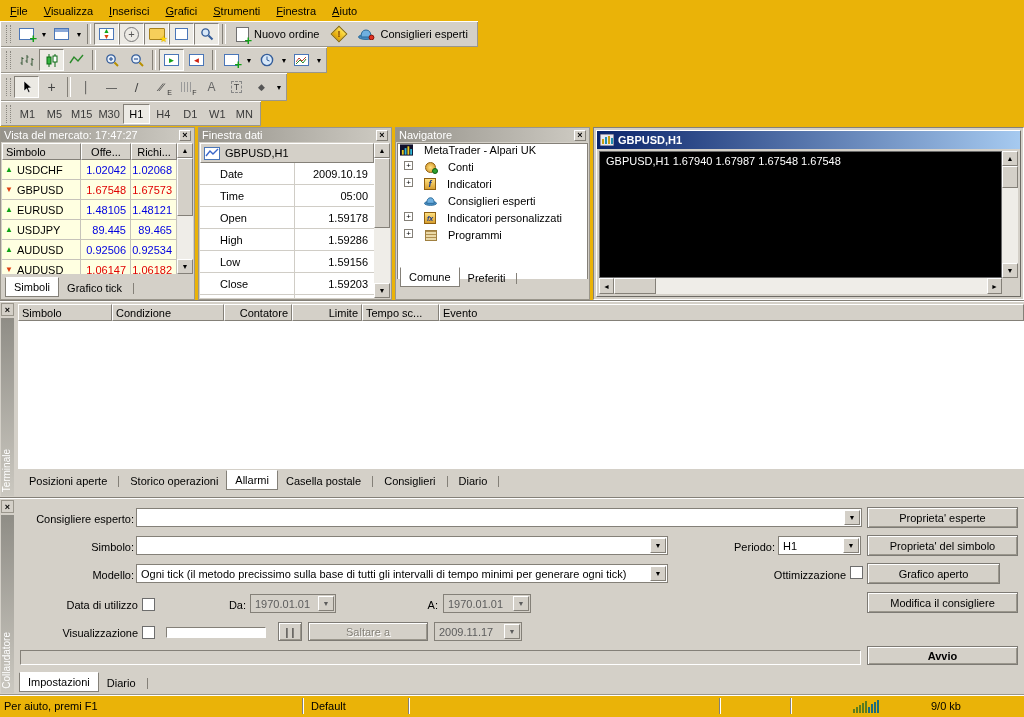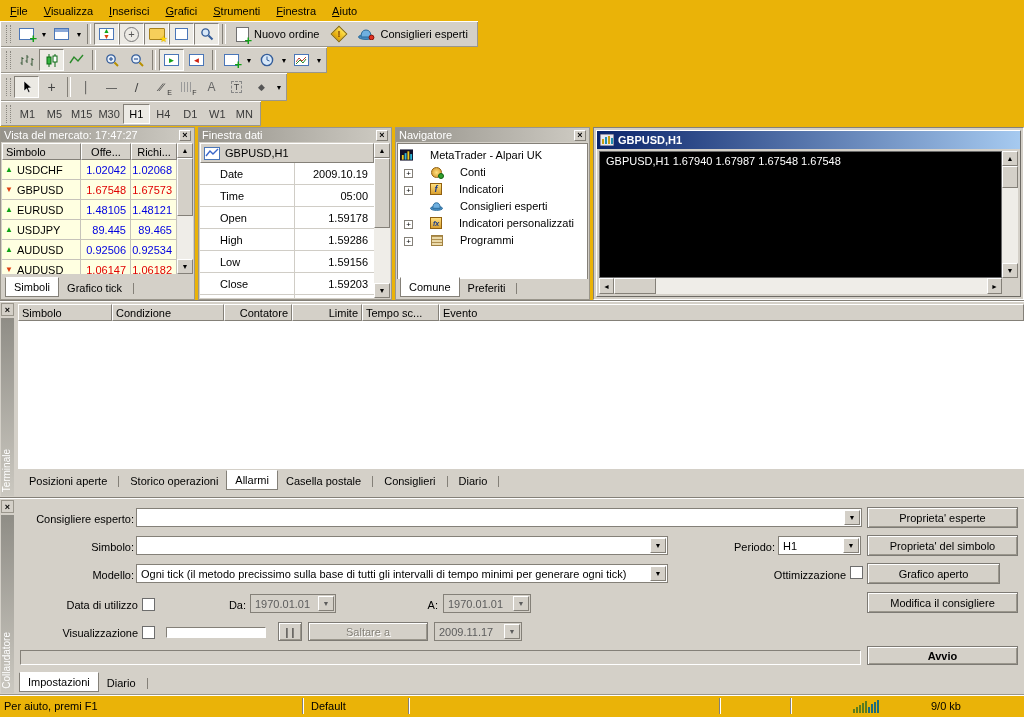--- a/index.html
+++ b/index.html
@@ -59,21 +59,21 @@
   .mwc.sym{width:79px;gap:4px}
   .mwc.px{width:50px;justify-content:flex-end;padding-right:4px}
   .mwrow.up .px{color:#0000e0}.mwrow.dn .px{color:#e00000}
   .arr{font-size:8px;line-height:8px}
   
   .dwrow{display:flex;height:21px;background:#fff;border-bottom:1px solid #d0cdc6;align-items:center}
   .dwl{width:95px;padding-left:20px;box-sizing:border-box;border-right:1px solid #d0cdc6;height:100%;display:flex;align-items:center}
   .dwv{flex:1;text-align:right;padding-right:6px}
   
   .navtree{position:absolute;left:1px;right:1px;top:15px;bottom:20px;background:#fff;overflow:hidden;border:1px solid #848078;border-bottom:none}
-  .trow{display:flex;align-items:flex-end;height:17px;gap:17px}
+  .trow{display:flex;align-items:flex-start;height:17px;gap:11px}
   .pbox{width:9px;height:9px;border:1px solid #848078;background:#fff;display:flex;align-items:center;justify-content:center;font-size:8px;line-height:7px;box-sizing:border-box;margin-left:6px}
   .pspacer{width:9px;margin-left:6px}
   .tico{width:13px;height:12px;display:inline-flex;align-items:center;justify-content:center;position:relative;box-sizing:border-box}
   .coin{width:11px;height:11px;border-radius:50%;background:radial-gradient(#ffe080,#d09020);border:1px solid #906010;box-sizing:border-box}
   .greendot{position:absolute;right:-1px;bottom:-1px;width:6px;height:6px;border-radius:50%;background:#30a030;border:1px solid #106010;box-sizing:border-box}
   .goldbox{width:12px;height:12px;background:linear-gradient(#ffe080,#d8a030);border:1px solid #906010;color:#1a3a8a;font-style:italic;font-weight:bold;font-size:9px;display:flex;align-items:center;justify-content:center;box-sizing:border-box}
   .scrollico{width:12px;height:11px;background:#ead9a8 repeating-linear-gradient(0deg,transparent 0 2px,#b09050 2px 3px);border:1px solid #a08040;box-sizing:border-box}
   
   .ctitle{height:18px;background:linear-gradient(90deg,#0a246a,#a6caf0);color:#fff;font-weight:bold;display:flex;align-items:center;gap:4px;padding:0 3px}
   .cblack{position:absolute;left:2px;top:20px;right:18px;bottom:18px;background:#000;border:1px solid #6a6a6a;box-sizing:border-box}
@@ -493,21 +493,21 @@
         <span>Indicatori personalizzati</span>
       </div>
       <div class="trow">
         <span class="pbox">+</span>
         <span class="tico">
             <span class="scrollico"></span>
           </span>
         <span>Programmi</span>
       </div>
     </div>
-    <div class="tabs" style="position:absolute;left:1px;right:1px;bottom:1px">
+    <div class="tabs" style="position:absolute;left:1px;right:1px;bottom:11px">
       <span class="tab active">Comune</span>
       <span class="tab">Preferiti</span>
       <span class="tdiv"></span>
     </div>
   </div>
 
   <div class="dock sunken" style="left:593px;width:431px;border-color:#848078 #fff #fff #848078">
     <div style="position:absolute;left:2px;top:2px;right:2px;bottom:2px;background:#d4d0c8;border:1px solid;border-color:#fff #6d6a64 #6d6a64 #fff">
       <div class="ctitle">
         <span class="ic">

